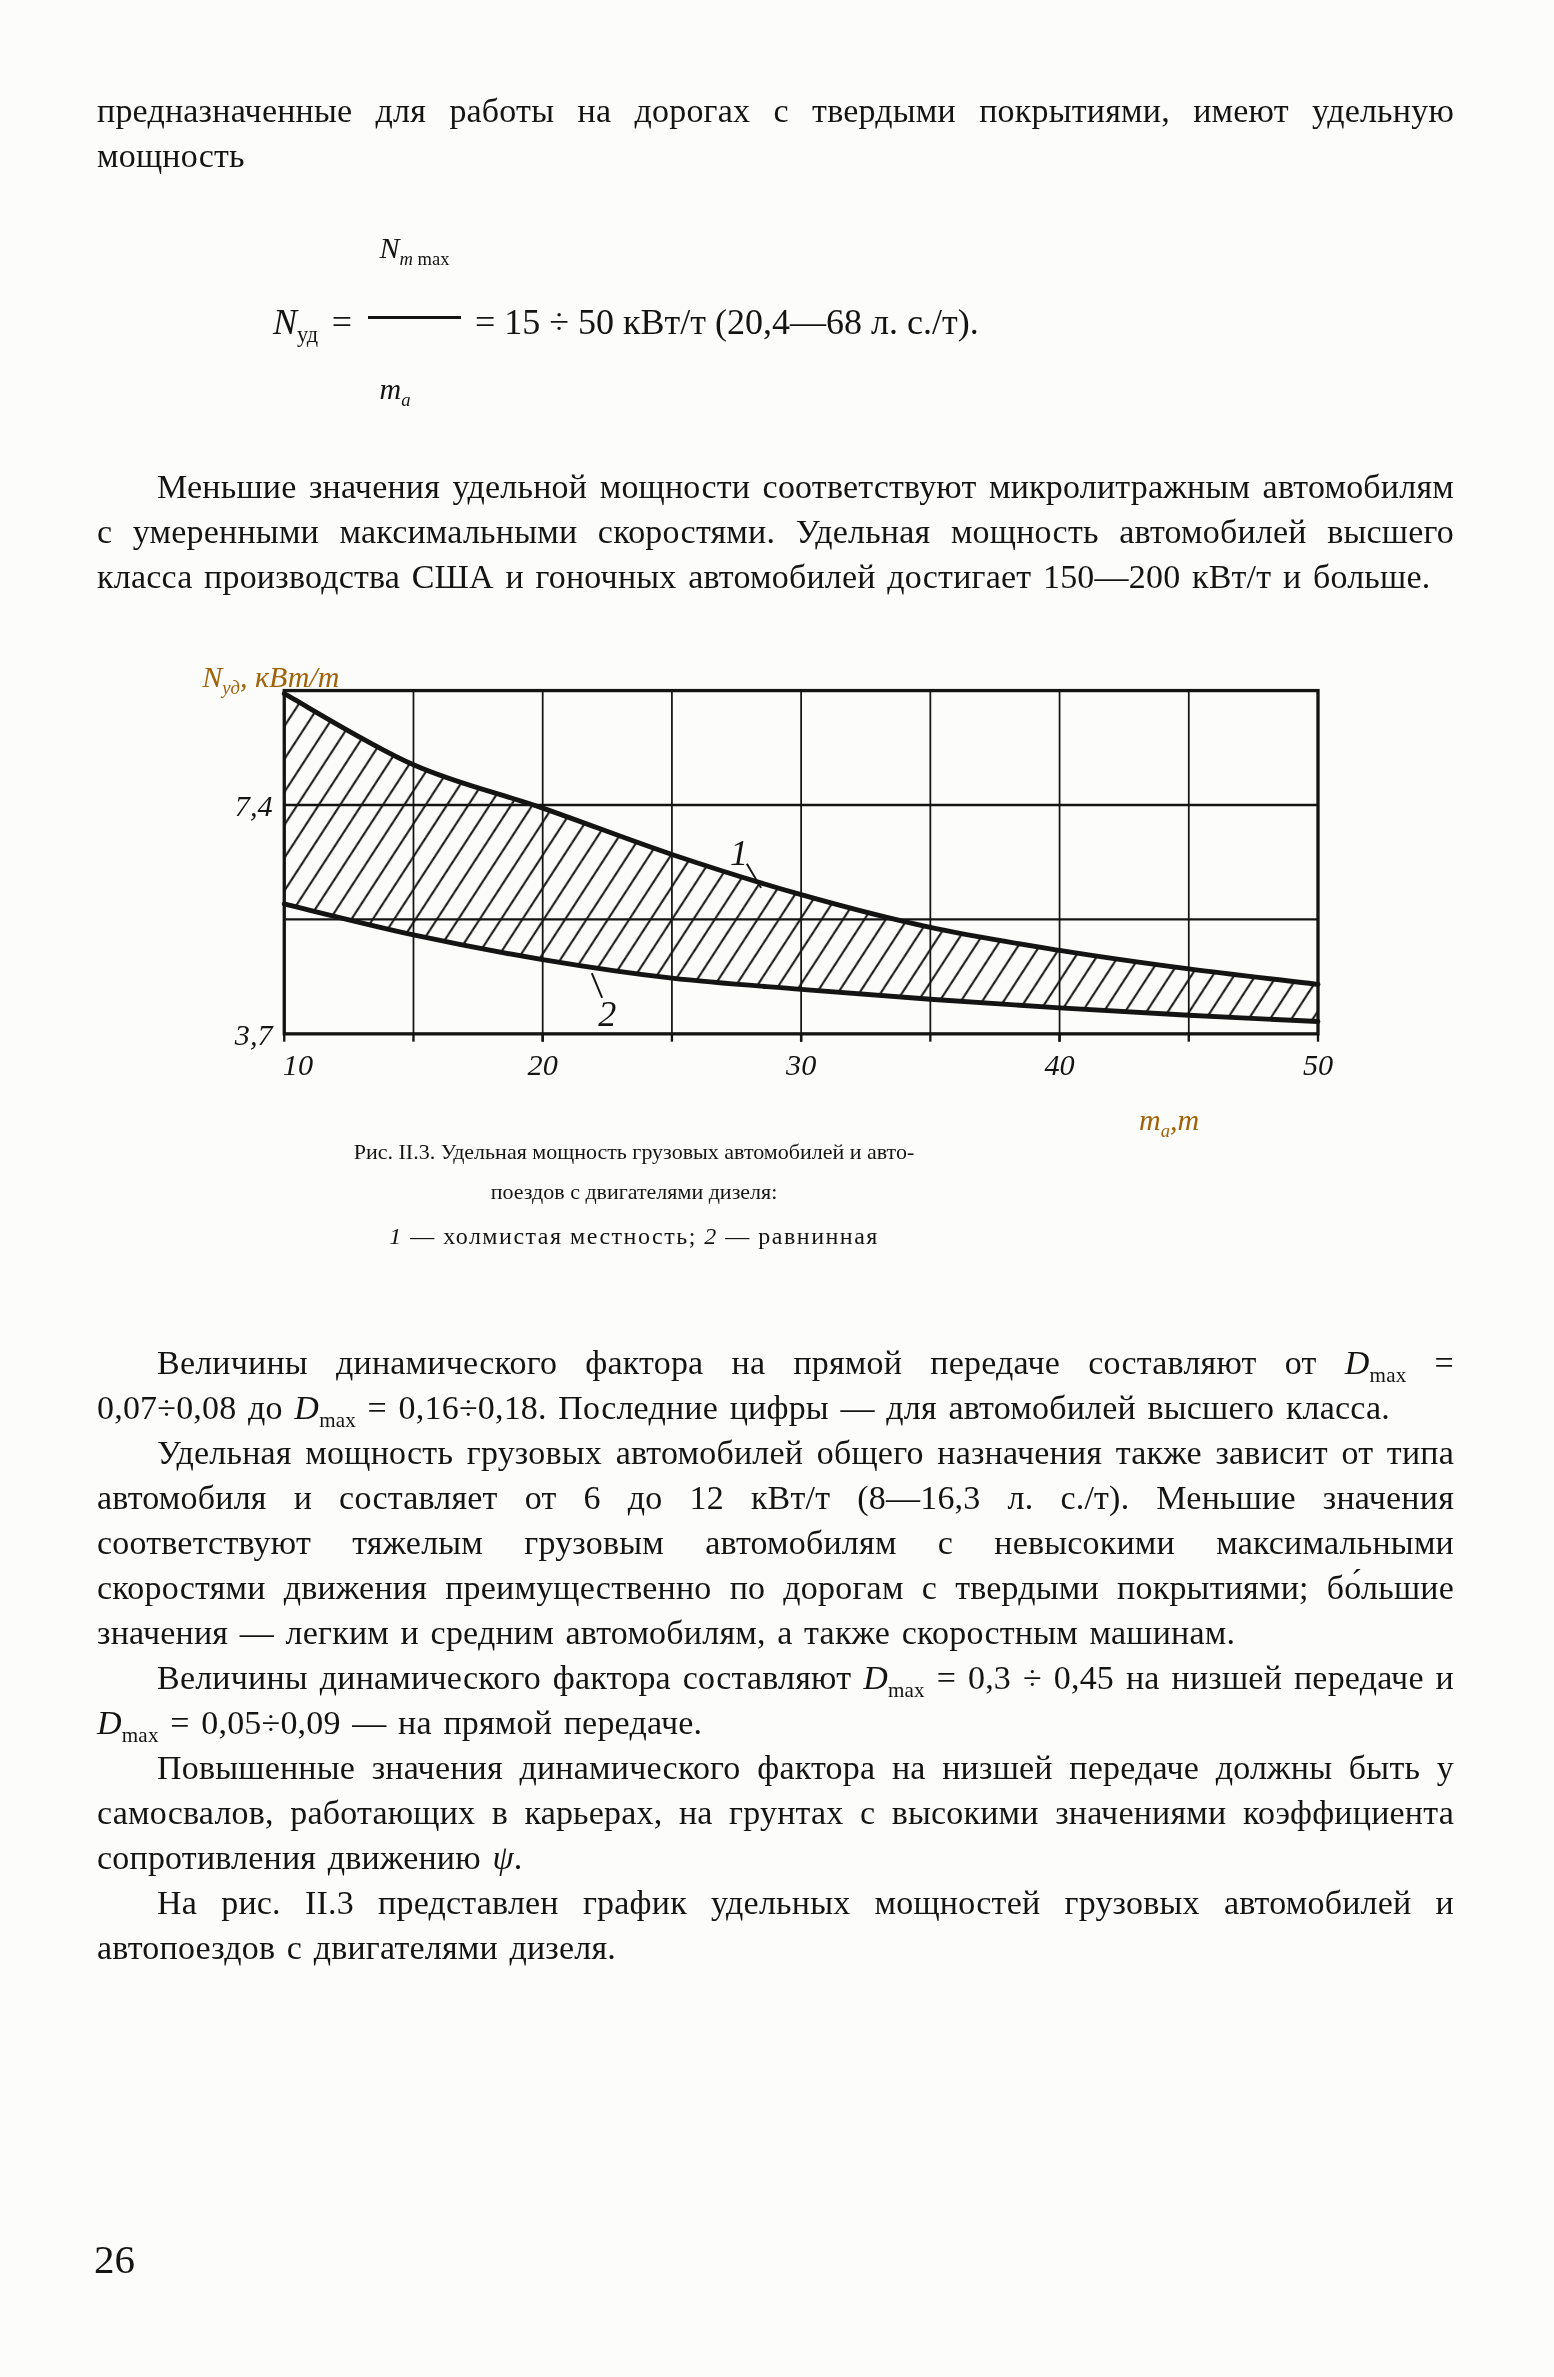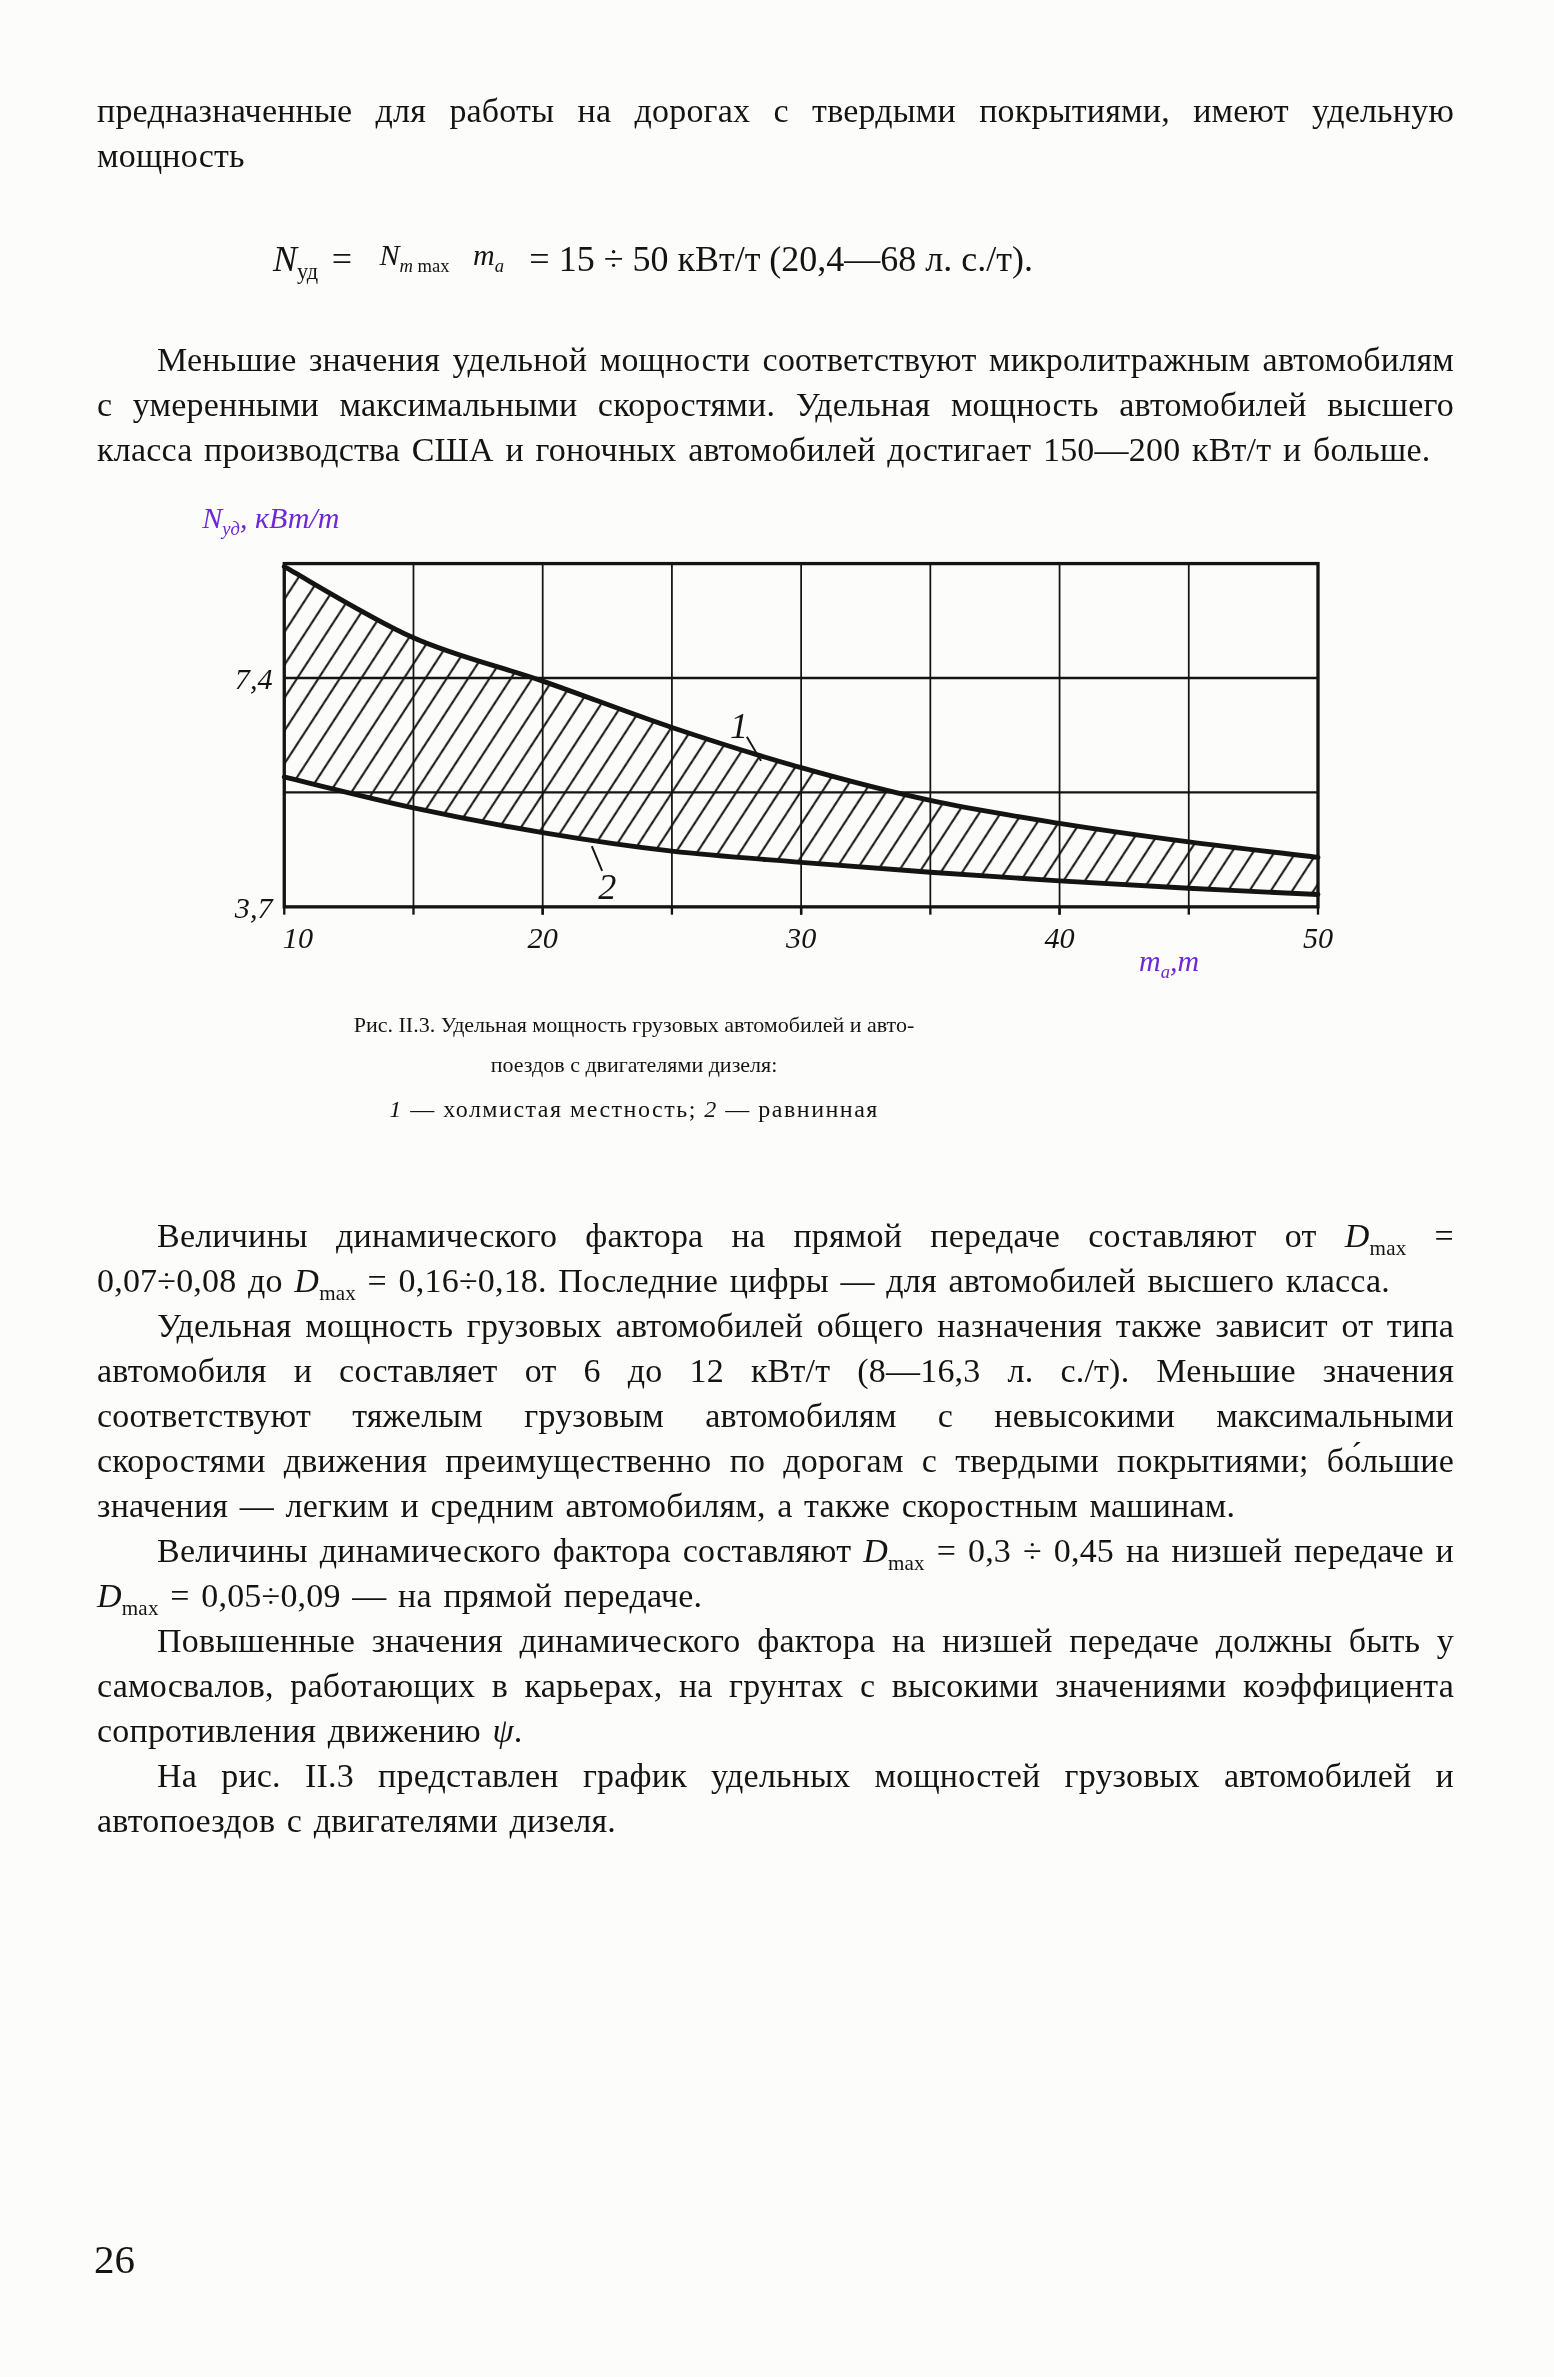--- a/index.html
+++ b/index.html
@@ -16,29 +16,29 @@
   p.body.indent { text-indent:60px; }
   sub { font-size:62%; line-height:0; }
   i { font-style:italic; }
 
   
   .formula {
     margin:51px 0 57px 176px; font-size:36px; display:flex;
     align-items:center; white-space:nowrap;
   }
   .formula .piece { margin-right:13.7px;margin-top:9px; }
-  .frac { display:inline-flex; flex-direction:row; align-items:flex-start; margin:0 13.7px 0 2px; }
+  .frac { display:inline-flex; flex-direction:column; align-items:flex-start; margin:0 13.7px 0 2px;gap:48px; }
   .frac .num, .frac .den { font-size:30px; padding:0 11.7px; line-height:37px; }
   .frac .bar { width:100%; height:2.9px; background:#141414; margin:2px 0 2.9px 0; }
 
   
   .figure { margin-top:35px; margin-bottom:90px; }
   .chart { position:relative; width:1141px; height:473px; margin-left:119px; }
   .chart svg { position:absolute; left:0; top:0; }
-  .axis-title { position:absolute; font-style:italic; font-size:30px; color:#6d28d9; white-space:nowrap; }
+  .axis-title { position:absolute; font-style:italic; font-size:30px; color:#a16207; white-space:nowrap;margin-top:32px; }
   .axis-title.y { left:-13.7px; top:-5.9px; }
   .axis-title.x { left:923px; top:437px; }
 
   .caption { width:956px; margin:25px 0 0 59px; text-align:center; }
   .caption .cap-line { font-size:22px; line-height:40px; }
   .caption .legend { font-size:24px; margin-top:11px; letter-spacing:1.5px; }
 
   .page-number { position:absolute; left:94px; top:2235px; font-size:41px; }
 </style>
 </head>

